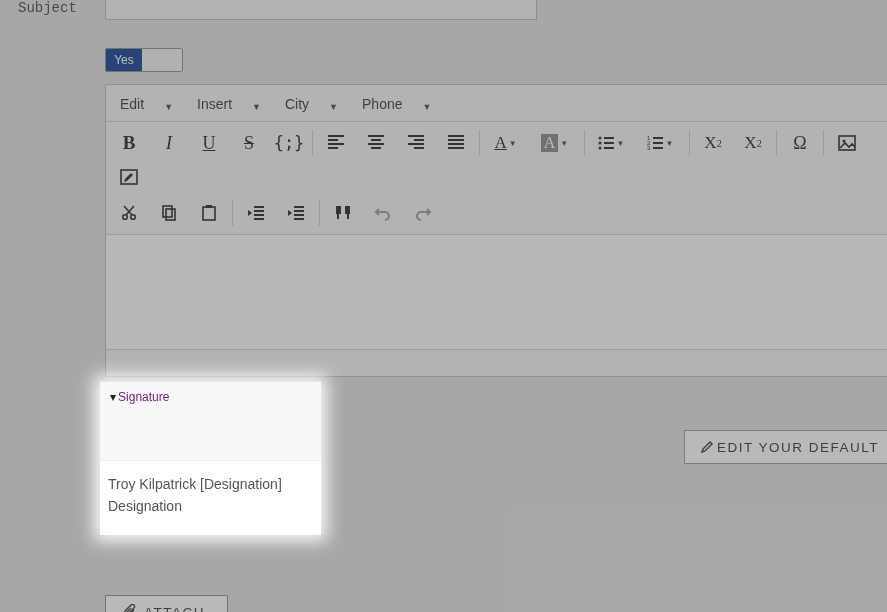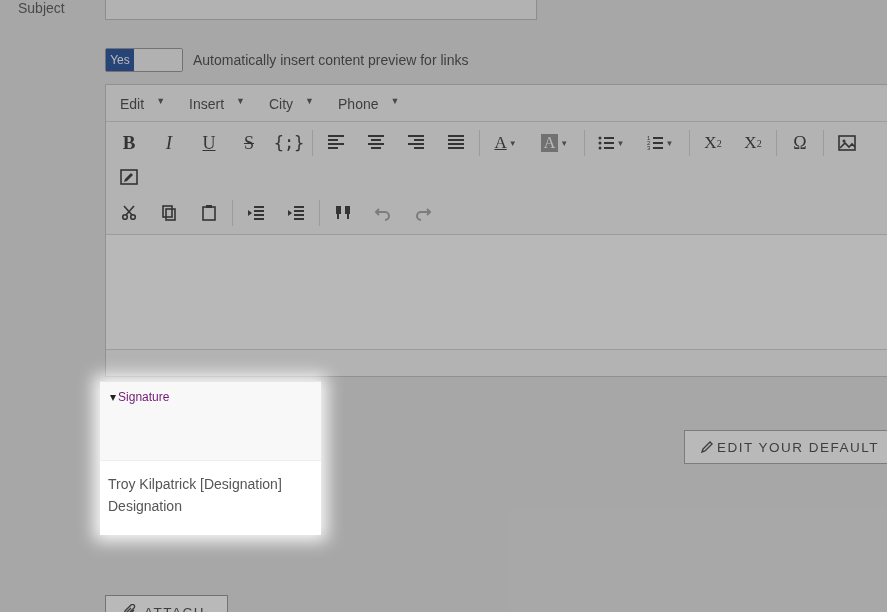--- a/index.html
+++ b/index.html
@@ -1,29 +1,29 @@
 <!DOCTYPE html>
 <html><head>
 <meta charset="utf-8">
 <style>
   html,body{margin:0;padding:0;font-family:Arial,Helvetica,sans-serif;font-size:14px;color:#333;
     width:887px;height:612px;overflow:hidden;background:#e2e2e2;}
   .dim-overlay{position:absolute;inset:0;background:rgba(80,80,80,0.40);pointer-events:none;z-index:50;}
   .page{position:relative;width:887px;height:612px;}
   .field-row{position:absolute;left:18px;top:0;display:flex;align-items:flex-start;}
-  .field-label{width:85px;padding-top:0;font-size:14px;color:#444;}
+  .field-label{width:85px;padding-top:0;font-size:14px;color:#444;font-family:Liberation Mono, monospace;}
   .subject-input{position:absolute;left:105px;top:-20px;width:432px;height:40px;background:#f4f4f4;border:1px solid #b6b6b6;}
   .toggle-row{position:absolute;left:105px;top:48px;display:flex;align-items:center;}
   .toggle{width:78px;height:24px;border:1px solid #8b8b8b;background:#e8e8e8;border-radius:2px;display:flex;}
-  .toggle-on{width:28px;height:100%;background:#0b3d91;color:#fff;font-size:12px;display:flex;align-items:center;justify-content:center;}
+  .toggle-on{width:36px;height:100%;background:#0b3d91;color:#fff;font-size:12px;display:flex;align-items:center;justify-content:center;}
   .toggle-off{flex:1;height:100%;background:#f2f2f2;}
   .toggle-label{margin-left:10px;font-size:14px;color:#333;}
   .editor-wrap{position:absolute;left:105px;top:84px;right:0;border:1px solid #bdbdbd;border-right:none;background:#f6f6f6;}
   .menu-bar{display:flex;gap:24px;padding:11px 14px 9px;border-bottom:1px solid #cfcfcf;font-size:14px;}
-  .menu-item{display:flex;align-items:flex-start;gap:12px;cursor:default;}
+  .menu-item{display:flex;align-items:flex-end;gap:20px;cursor:default;}
   .caret{font-size:9px;color:#444;}
   .toolbar{display:flex;flex-wrap:wrap;padding:4px 3px 4px;border-bottom:1px solid #cfcfcf;align-items:center;}
   .tb-btn{width:40px;height:34px;display:flex;align-items:center;justify-content:center;font-size:17px;color:#222;position:relative;}
   .tb-btn svg{width:18px;height:18px;}
   .tb-sep{width:1px;height:26px;background:#cfcfcf;margin:0 3px;}
   .tb-btn.small-caret{width:49px;padding-right:4px;justify-content:center;gap:2px;}
   .tb-btn.small-caret .caret{font-size:8px;}
   .editor-body{height:115px;background:#fdfdfd;border-bottom:1px solid #cfcfcf;}
   .editor-footer{height:26px;background:#f6f6f6;}
   .signature-panel{position:absolute;left:100px;top:381px;width:221px;background:#fff;box-shadow:0 0 16px 6px rgba(255,255,255,0.95);z-index:80;}
@@ -48,21 +48,20 @@
   <div class="field-row">
     <div class="field-label">Subject</div>
   </div>
   <div class="subject-input"></div>
 
   <div class="toggle-row">
     <div class="toggle">
       <div class="toggle-on">Yes</div>
       <div class="toggle-off"></div>
     </div>
-    <div class="toggle-label">Automatically insert content preview for links</div>
   </div>
 
   <div class="editor-wrap">
     <div class="menu-bar">
       <div class="menu-item">
           <span>Edit</span>
           <span class="caret">▼</span>
         </div>
       <div class="menu-item">
           <span>Insert</span>

